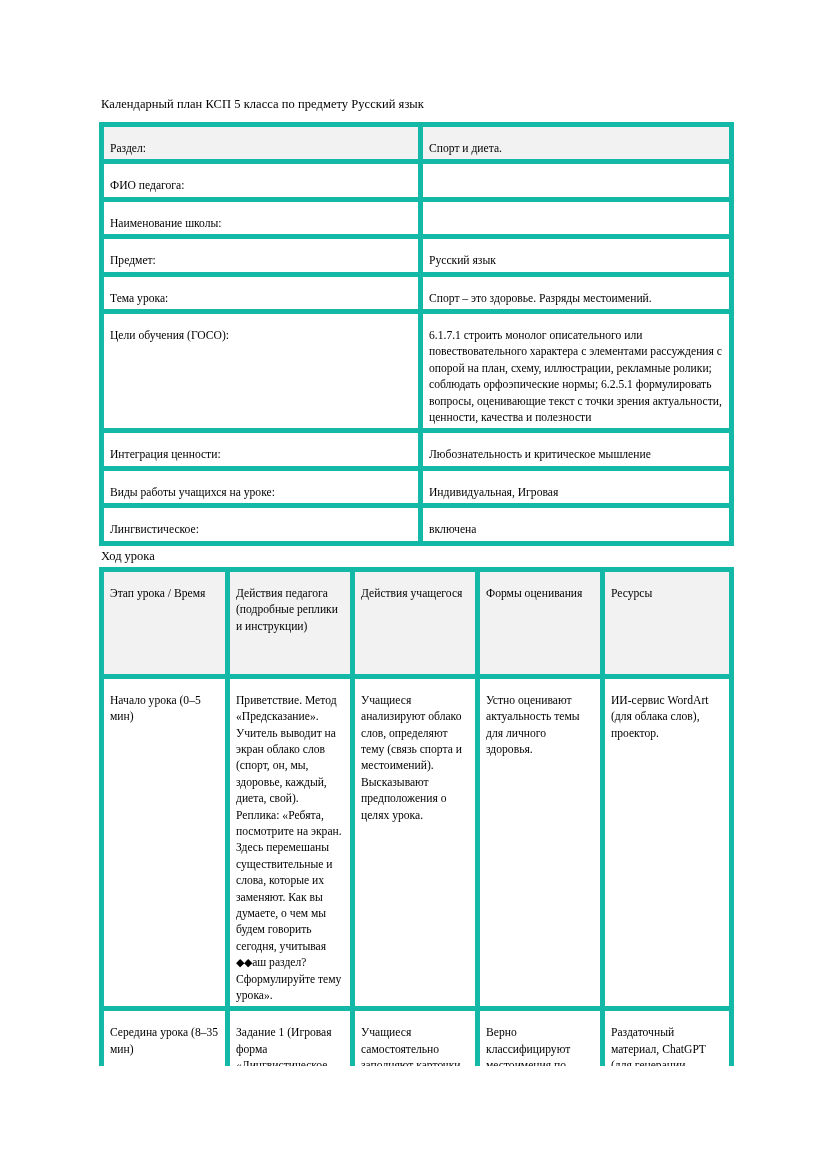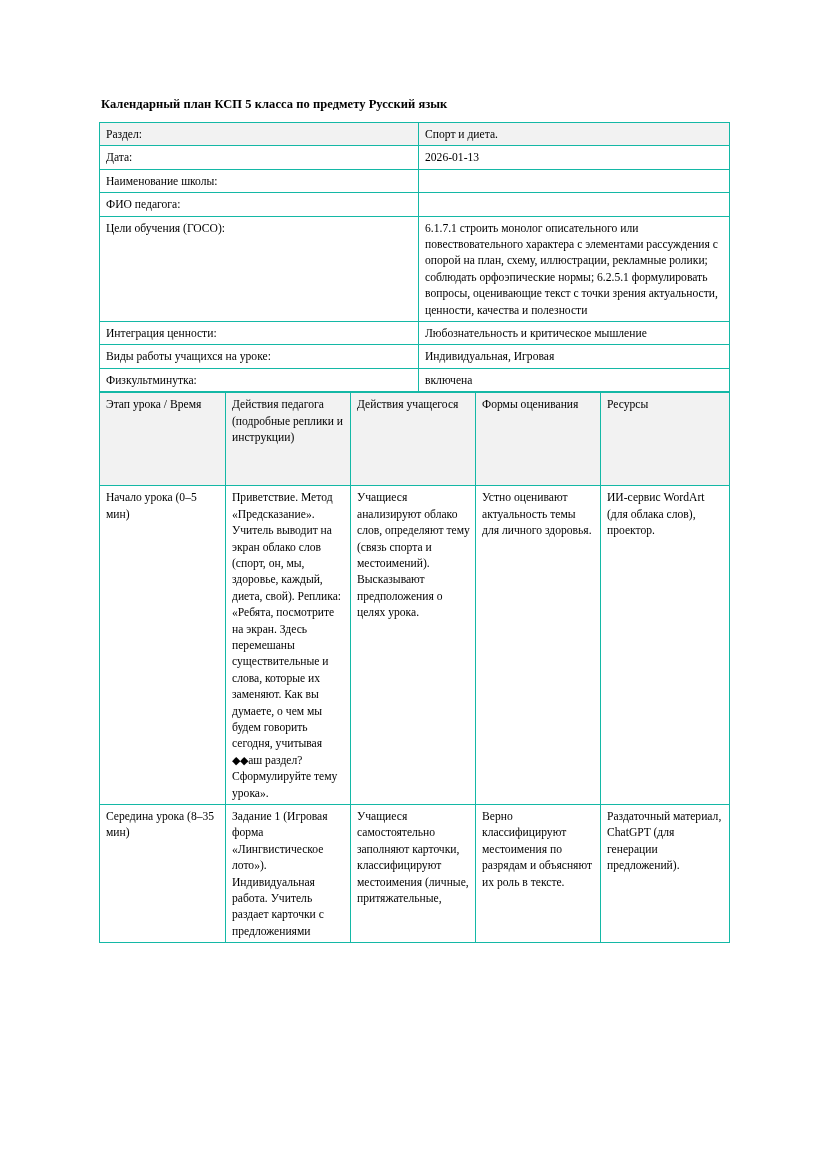--- a/index.html
+++ b/index.html
@@ -27,38 +27,38 @@
   .content {
     position: absolute;
     left: 99px;
     top: 96px;
     width: 630px;
   }
   .doc-title {
     font-size: 12.5px;
     line-height: 17px;
     margin: 0 0 9px 2px;
-    font-weight: bold;
+    font-weight: normal;
     letter-spacing: 0.05px;
   }
   .section-label {
     font-size: 12.5px;
     line-height: 16px;
     margin: 2px 0 3px 2px;
   }
   table {
     border-collapse: collapse;
     width: 630px;
     table-layout: fixed;
     font-size: 11.6px;
     line-height: 16.4px;
   }
   table td {
-    border: 1px solid #14b8a6;
-    padding: 4px 5px 2px 6px;
+    border: 5px solid #14b8a6;
+    padding: 14px 5px 2px 6px;
     vertical-align: top;
     word-wrap: break-word;
     overflow-wrap: break-word;
     hyphens: none;
   }
   
   .info-table col.c-label { width: 319px; }
   .info-table col.c-value { width: 311px; }
   .info-table tr.shaded td {
     background: #f2f2f2;
@@ -114,50 +114,55 @@
         <colgroup>
           <col class="c-label">
           <col class="c-value">
         </colgroup>
         <tbody>
           <tr class="shaded">
             <td class="label">Раздел:</td>
             <td class="value">Спорт и диета.</td>
           </tr>
           <tr>
-            <td class="label">Дата:</td>
-            <td class="value">2026-01-13</td>
+            <td class="label">ФИО педагога:</td>
+            <td class="value"></td>
           </tr>
           <tr>
             <td class="label">Наименование школы:</td>
             <td class="value"></td>
           </tr>
           <tr>
-            <td class="label">ФИО педагога:</td>
-            <td class="value"></td>
+            <td class="label">Предмет:</td>
+            <td class="value">Русский язык</td>
+          </tr>
+          <tr>
+            <td class="label">Тема урока:</td>
+            <td class="value">Спорт – это здоровье. Разряды местоимений.</td>
           </tr>
           <tr>
             <td class="label">Цели обучения (ГОСО):</td>
             <td class="value">6.1.7.1 строить монолог описательного или повествовательного характера с элементами рассуждения с опорой на план, схему, иллюстрации, рекламные ролики; соблюдать орфоэпические нормы; 6.2.5.1 формулировать вопросы, оценивающие текст с точки зрения актуальности, ценности, качества и полезности</td>
           </tr>
           <tr>
             <td class="label">Интеграция ценности:</td>
             <td class="value">Любознательность и критическое мышление</td>
           </tr>
           <tr>
             <td class="label">Виды работы учащихся на уроке:</td>
             <td class="value">Индивидуальная, Игровая</td>
           </tr>
           <tr>
-            <td class="label">Физкультминутка:</td>
+            <td class="label">Лингвистическое:</td>
             <td class="value">включена</td>
           </tr>
         </tbody>
       </table>
 
+      <div class="section-label">Ход урока</div>
 
       <table class="flow-table">
         <colgroup>
           <col class="f1">
           <col class="f2">
           <col class="f3">
           <col class="f4">
           <col class="f5">
         </colgroup>
         <tbody>

